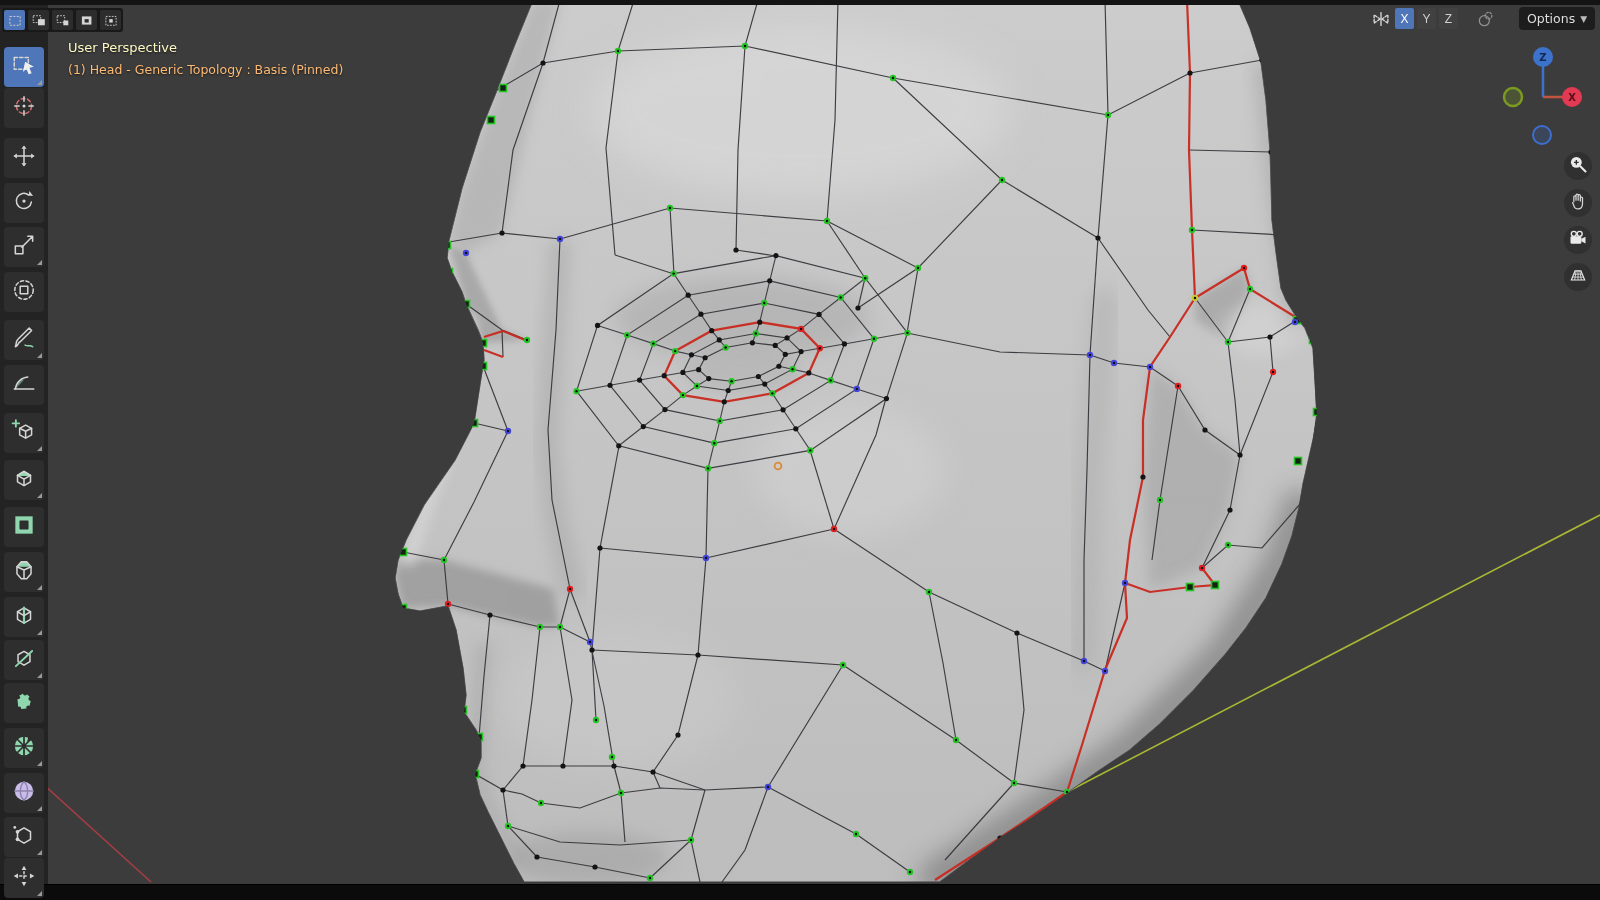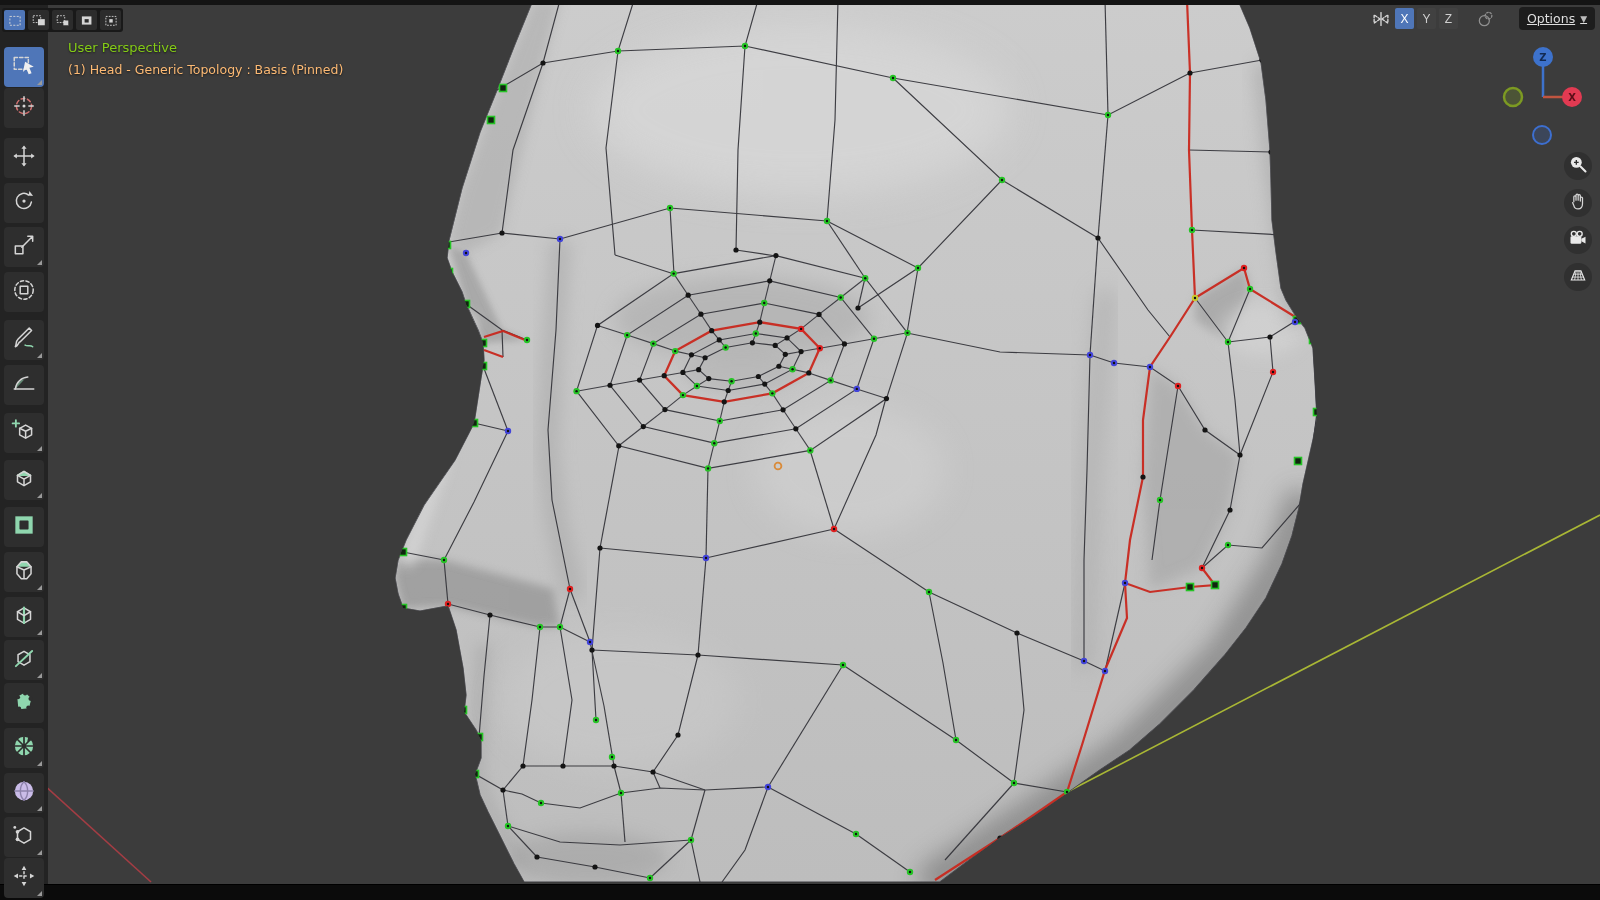--- a/index.html
+++ b/index.html
@@ -14,29 +14,29 @@
            display:flex;align-items:center;justify-content:center;}
   .toolbtn.active{background:#4f76b8;}
   .toolbtn .corner{position:absolute;right:2px;bottom:2px;width:0;height:0;
            border-left:5px solid transparent;border-bottom:5px solid #9a9a9a;}
   
   .modestrip{position:absolute;left:2px;top:8px;height:24px;background:#191919;border-radius:3px;
              display:flex;align-items:center;padding:0 2px;gap:3px;}
   .modebtn{width:21px;height:20px;border-radius:2px;background:#2c2c2c;display:flex;align-items:center;justify-content:center;}
   .modebtn.active{background:#4f76b8;}
   
-  .vplabel1{position:absolute;left:68px;top:40px;color:#84cc16;font-size:13px;text-shadow:0 1px 2px rgba(0,0,0,.6);}
+  .vplabel1{position:absolute;left:68px;top:40px;color:#fef9c3;font-size:13px;text-shadow:0 1px 2px rgba(0,0,0,.6);}
   .vplabel2{position:absolute;left:68px;top:62px;color:#fdba74;font-size:12.5px;text-shadow:0 1px 2px rgba(0,0,0,.6);}
   
   .tr-row{position:absolute;top:7px;right:0;height:24px;}
   .axisbtn{position:absolute;top:1px;width:19px;height:21px;border-radius:2px;background:#414141;
            color:#cfcfcf;font-size:12px;display:flex;align-items:center;justify-content:center;}
   .axisbtn.active{background:#4f76b8;color:#fff;}
   .optionspill{position:absolute;right:5px;top:0;width:76px;height:23px;background:#1d1d1d;border-radius:4px;
-           color:#dedede;font-size:12.5px;display:flex;align-items:center;justify-content:center;gap:5px;text-decoration:underline;}
+           color:#dedede;font-size:12.5px;display:flex;align-items:center;justify-content:center;gap:5px;}
   .chev{font-size:9px;color:#bbb;}
   .navbtn{position:absolute;left:1564px;width:28px;height:28px;border-radius:50%;
           background:rgba(25,25,25,.35);display:flex;align-items:center;justify-content:center;}
   svg .ln{fill:none;stroke:#d6d6d6;stroke-width:1.5;stroke-linecap:round;stroke-linejoin:round;}
 </style>
 </head>
 <body>
 
 <div id="stage">
   <svg id="viewport-svg" width="1600" height="900">

